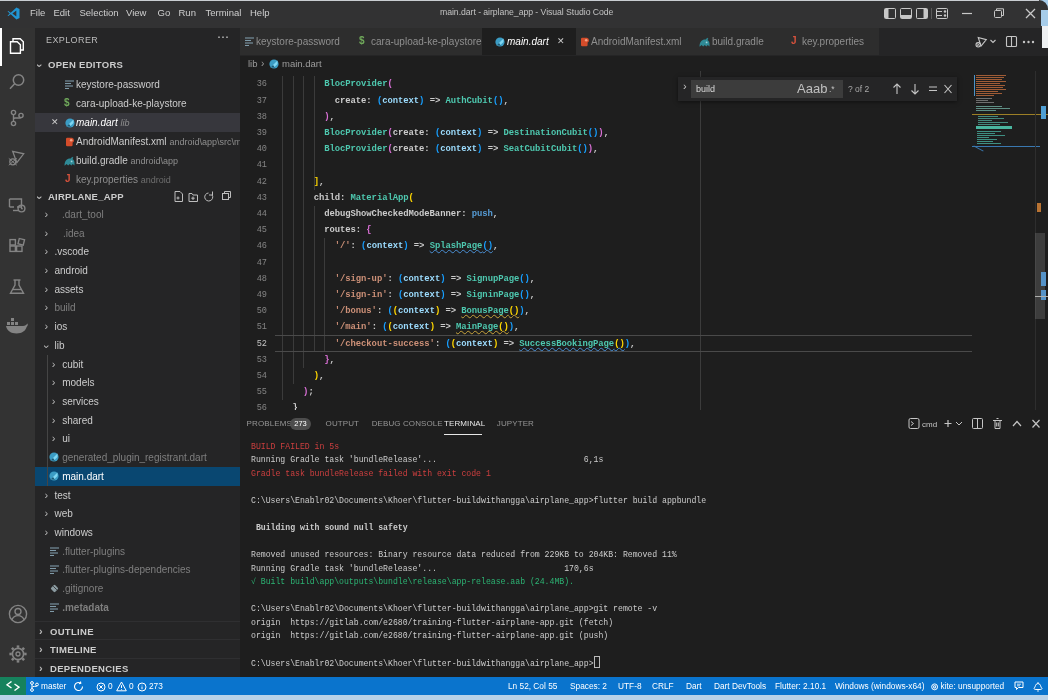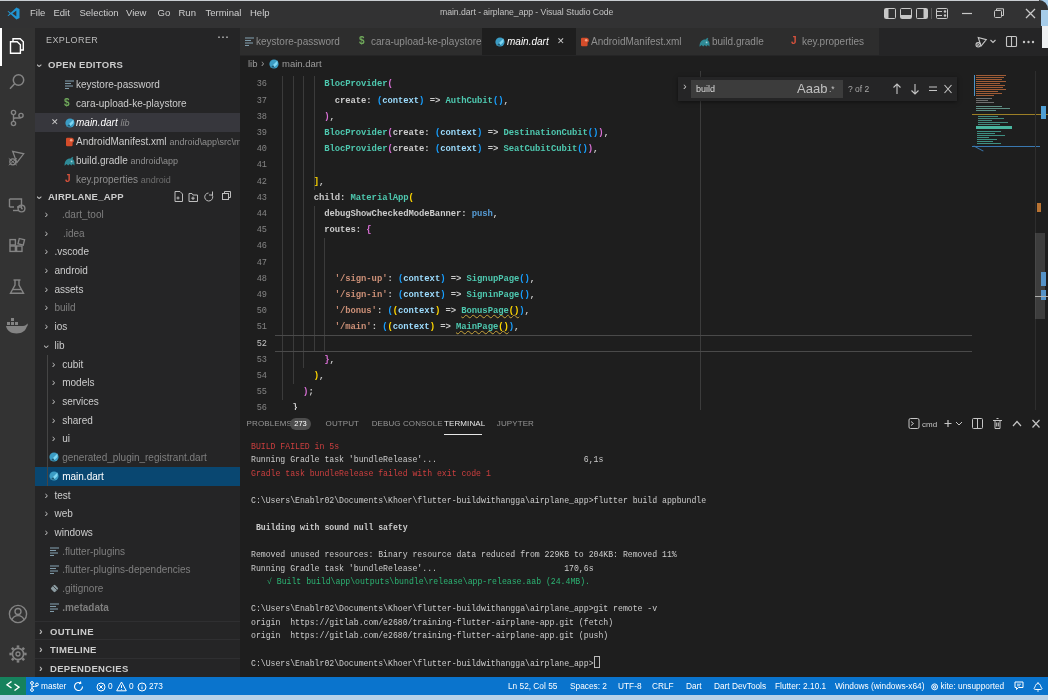--- a/index.html
+++ b/index.html
@@ -20,21 +20,21 @@
   .cl{position:absolute;left:42px;white-space:pre;font-family:"Liberation Mono",monospace;font-size:8.9px;font-weight:bold;letter-spacing:-0.055px;height:16.2px;line-height:16.2px;color:#cccccc;}
   .ln{position:absolute;width:27px;text-align:right;left:0px;color:#858585;font-family:"Liberation Mono",monospace;font-size:8.6px;font-weight:normal;height:16.2px;line-height:16.2px;}
   .t{color:#4EC9B0;} .s{color:#CE9178;} .v{color:#9CDCFE;} .k{color:#569CD6;}
   .g{color:#ffd700;} .p{color:#da70d6;} .b{color:#179fff;}
   .wb{text-decoration:underline;text-decoration-style:wavy;text-decoration-color:#4a8fd4;text-decoration-thickness:1px;text-underline-offset:1px;text-decoration-skip-ink:none;}
   .wy{text-decoration:underline;text-decoration-style:wavy;text-decoration-color:#c8a43c;text-decoration-thickness:1px;text-underline-offset:1px;text-decoration-skip-ink:none;}
   .guide{position:absolute;width:1px;background:#3b3b3b;}
   #panel{left:240px;top:410px;width:808px;height:267px;background:#1e1e1e;color:#cccccc;}
   .ptab{position:absolute;top:0;height:27px;line-height:27px;font-size:8px;color:#969696;letter-spacing:0.1px;}
   .term{position:absolute;left:11px;white-space:pre;font-family:"Liberation Mono",monospace;font-size:8.2px;letter-spacing:-0.02px;height:13.55px;line-height:13.55px;color:#cccccc;}
-  .red{color:#cd3f3f;} .grn{color:#2cb373;margin-left:16px;}
+  .red{color:#cd3f3f;} .grn{color:#2cb373;}
   #statusbar{left:0;top:677px;width:1048px;height:18px;background:#0a74cd;color:#ffffff;font-size:8.3px;line-height:18px;}
   #strip{left:0;top:695px;width:1048px;height:5px;background:#b9d2e8;}
   .sbi{position:absolute;top:0;height:18px;line-height:18px;white-space:nowrap;}
   svg{display:block;}
 </style></head>
 <body>
 <div id="titlebar" class="abs">
   <div class="abs" style="left:0;top:0;width:1048px;height:1.3px;background:#c9cdd2"></div>
   <svg class="abs" style="left:7px;top:7px" width="13" height="13" viewBox="0 0 16 16">
     <path fill="#2196d4" d="M11.6 0.6 L4.6 7.1 L1.6 4.8 L0.6 5.3 L3.4 8 L0.6 10.7 L1.6 11.2 L4.6 8.9 L11.6 15.4 L15.4 13.6 L15.4 2.4 Z M11.5 4.2 L11.5 11.8 L6.6 8 Z"></path>
@@ -448,30 +448,32 @@
   <div class="ln" style="top:86.4px;">41</div>
   <div class="ln" style="top:102.6px;">42</div>
   <div class="cl" style="top:102.6px">&nbsp;&nbsp;&nbsp;&nbsp;&nbsp;&nbsp;<span class="g">]</span>,</div>
   <div class="ln" style="top:118.8px;">43</div>
   <div class="cl" style="top:118.8px">&nbsp;&nbsp;&nbsp;&nbsp;&nbsp;&nbsp;child: <span class="t">MaterialApp</span><span class="g">(</span></div>
   <div class="ln" style="top:135.0px;">44</div>
   <div class="cl" style="top:135.0px">&nbsp;&nbsp;&nbsp;&nbsp;&nbsp;&nbsp;&nbsp;&nbsp;debugShowCheckedModeBanner: <span class="k">push</span>,</div>
   <div class="ln" style="top:151.2px;">45</div>
   <div class="cl" style="top:151.2px">&nbsp;&nbsp;&nbsp;&nbsp;&nbsp;&nbsp;&nbsp;&nbsp;routes: <span class="p">{</span></div>
   <div class="ln" style="top:167.4px;">46</div>
+  <div class="cl" style="top:167.4px">&nbsp;&nbsp;&nbsp;&nbsp;&nbsp;&nbsp;&nbsp;&nbsp;&nbsp;&nbsp;<span class="s">'/'</span>: <span class="b">(</span><span class="v">context</span><span class="b">)</span> =&gt; <span class="wb"><span class="t">SplashPage</span><span class="b">()</span></span>,</div>
   <div class="ln" style="top:183.6px;">47</div>
   <div class="ln" style="top:199.8px;">48</div>
   <div class="cl" style="top:199.8px">&nbsp;&nbsp;&nbsp;&nbsp;&nbsp;&nbsp;&nbsp;&nbsp;&nbsp;&nbsp;<span class="s">'/sign-up'</span>: <span class="b">(</span><span class="v">context</span><span class="b">)</span> =&gt; <span class="t">SignupPage</span><span class="b">()</span>,</div>
   <div class="ln" style="top:216.0px;">49</div>
   <div class="cl" style="top:216.0px">&nbsp;&nbsp;&nbsp;&nbsp;&nbsp;&nbsp;&nbsp;&nbsp;&nbsp;&nbsp;<span class="s">'/sign-in'</span>: <span class="b">(</span><span class="v">context</span><span class="b">)</span> =&gt; <span class="t">SigninPage</span><span class="b">()</span>,</div>
   <div class="ln" style="top:232.2px;">50</div>
   <div class="cl" style="top:232.2px">&nbsp;&nbsp;&nbsp;&nbsp;&nbsp;&nbsp;&nbsp;&nbsp;&nbsp;&nbsp;<span class="s">'/bonus'</span>: <span class="b">(</span><span class="g">(</span><span class="v">context</span><span class="g">)</span> =&gt; <span class="wy"><span class="t">BonusPage</span><span class="g">()</span></span><span class="b">)</span>,</div>
   <div class="ln" style="top:248.4px;">51</div>
   <div class="cl" style="top:248.4px">&nbsp;&nbsp;&nbsp;&nbsp;&nbsp;&nbsp;&nbsp;&nbsp;&nbsp;&nbsp;<span class="s">'/main'</span>: <span class="b">(</span><span class="g">(</span><span class="v">context</span><span class="g">)</span> =&gt; <span class="wy"><span class="t">MainPage</span><span class="g">()</span></span><span class="b">)</span>,</div>
   <div class="ln" style="top:264.6px;color:#c6c6c6;">52</div>
+  <div class="cl" style="top:264.6px">&nbsp;&nbsp;&nbsp;&nbsp;&nbsp;&nbsp;&nbsp;&nbsp;&nbsp;&nbsp;<span class="s">'/checkout-success'</span>: <span class="b">(</span><span class="g">(</span><span class="v">context</span><span class="g">)</span> =&gt; <span class="wb"><span class="t">SuccessBookingPage</span><span class="g">()</span></span><span class="b">)</span>,</div>
   <div class="ln" style="top:280.8px;">53</div>
   <div class="cl" style="top:280.8px">&nbsp;&nbsp;&nbsp;&nbsp;&nbsp;&nbsp;&nbsp;&nbsp;<span class="p">}</span>,</div>
   <div class="ln" style="top:297.0px;">54</div>
   <div class="cl" style="top:297.0px">&nbsp;&nbsp;&nbsp;&nbsp;&nbsp;&nbsp;<span class="g">)</span>,</div>
   <div class="ln" style="top:313.2px;">55</div>
   <div class="cl" style="top:313.2px">&nbsp;&nbsp;&nbsp;&nbsp;<span class="p">)</span>;</div>
   <div class="ln" style="top:329.4px;">56</div>
   <div class="cl" style="top:329.4px">&nbsp;&nbsp;}</div>
   <div class="abs" style="left:438px;top:6px;width:279px;height:24px;background:#252526;box-shadow:0 1px 4px rgba(0,0,0,0.5);">
  <span class="abs" style="left:5px;top:3px;font-size:11px;color:#c5c5c5">›</span>

